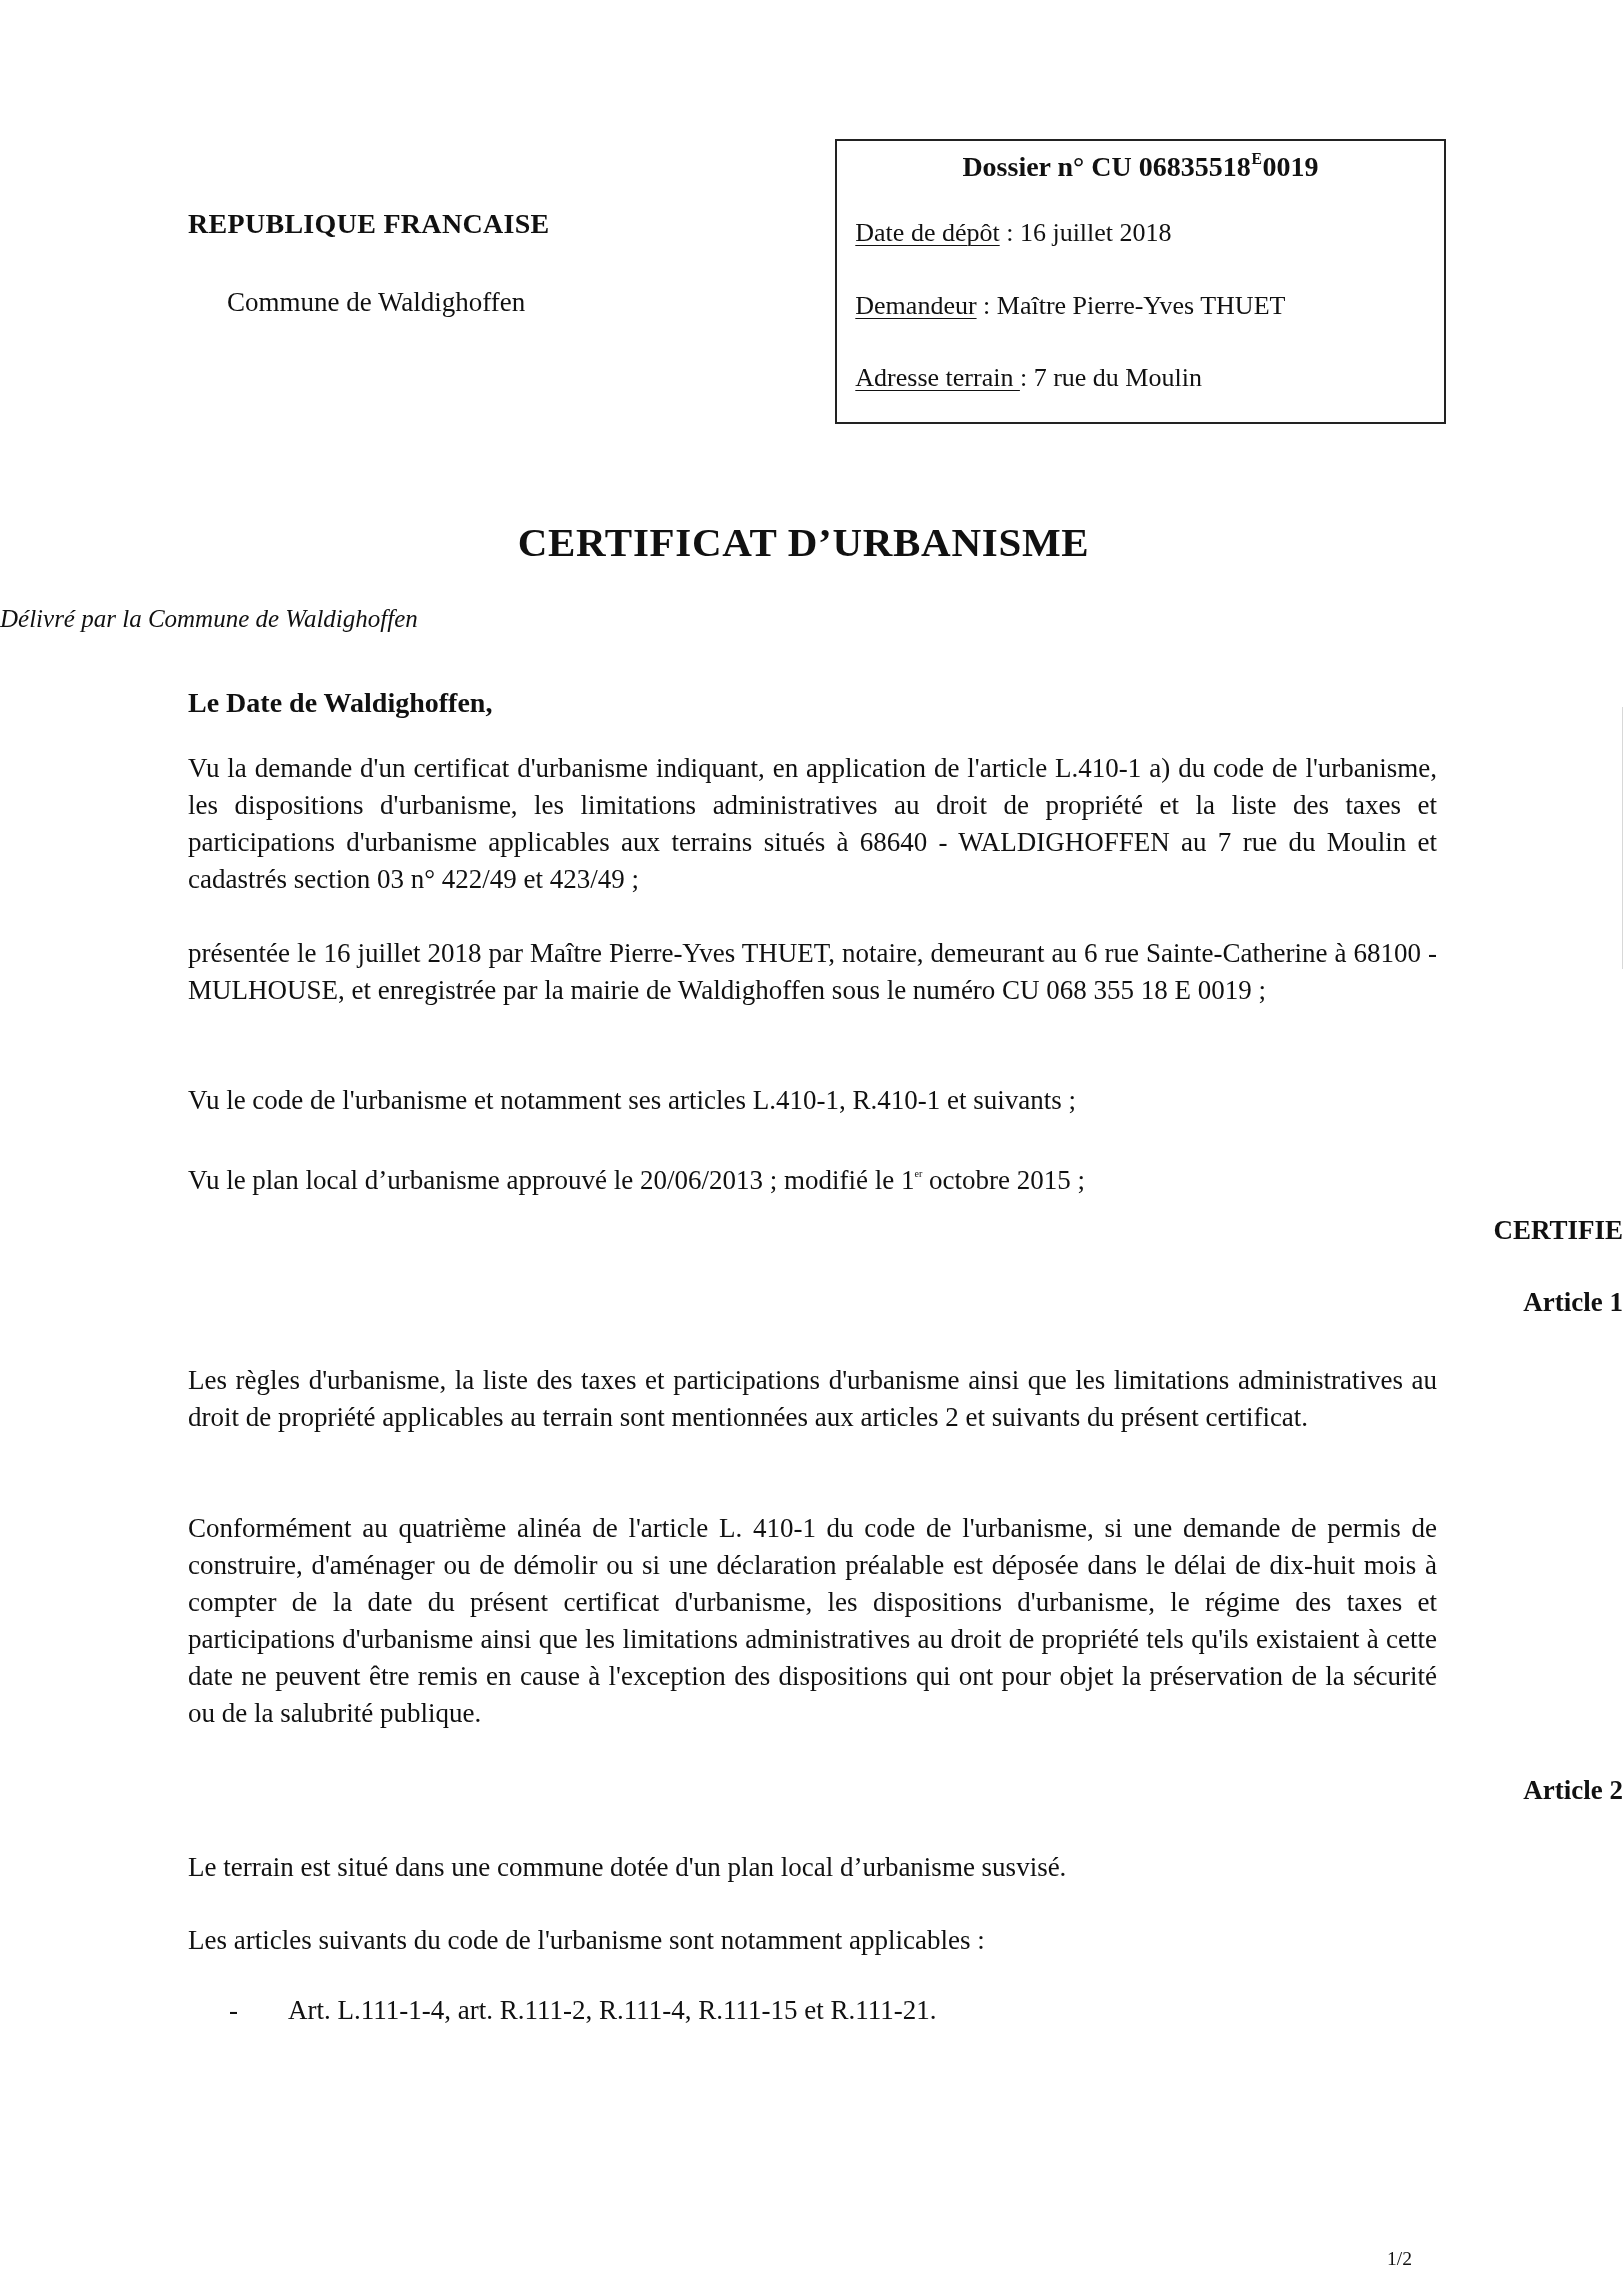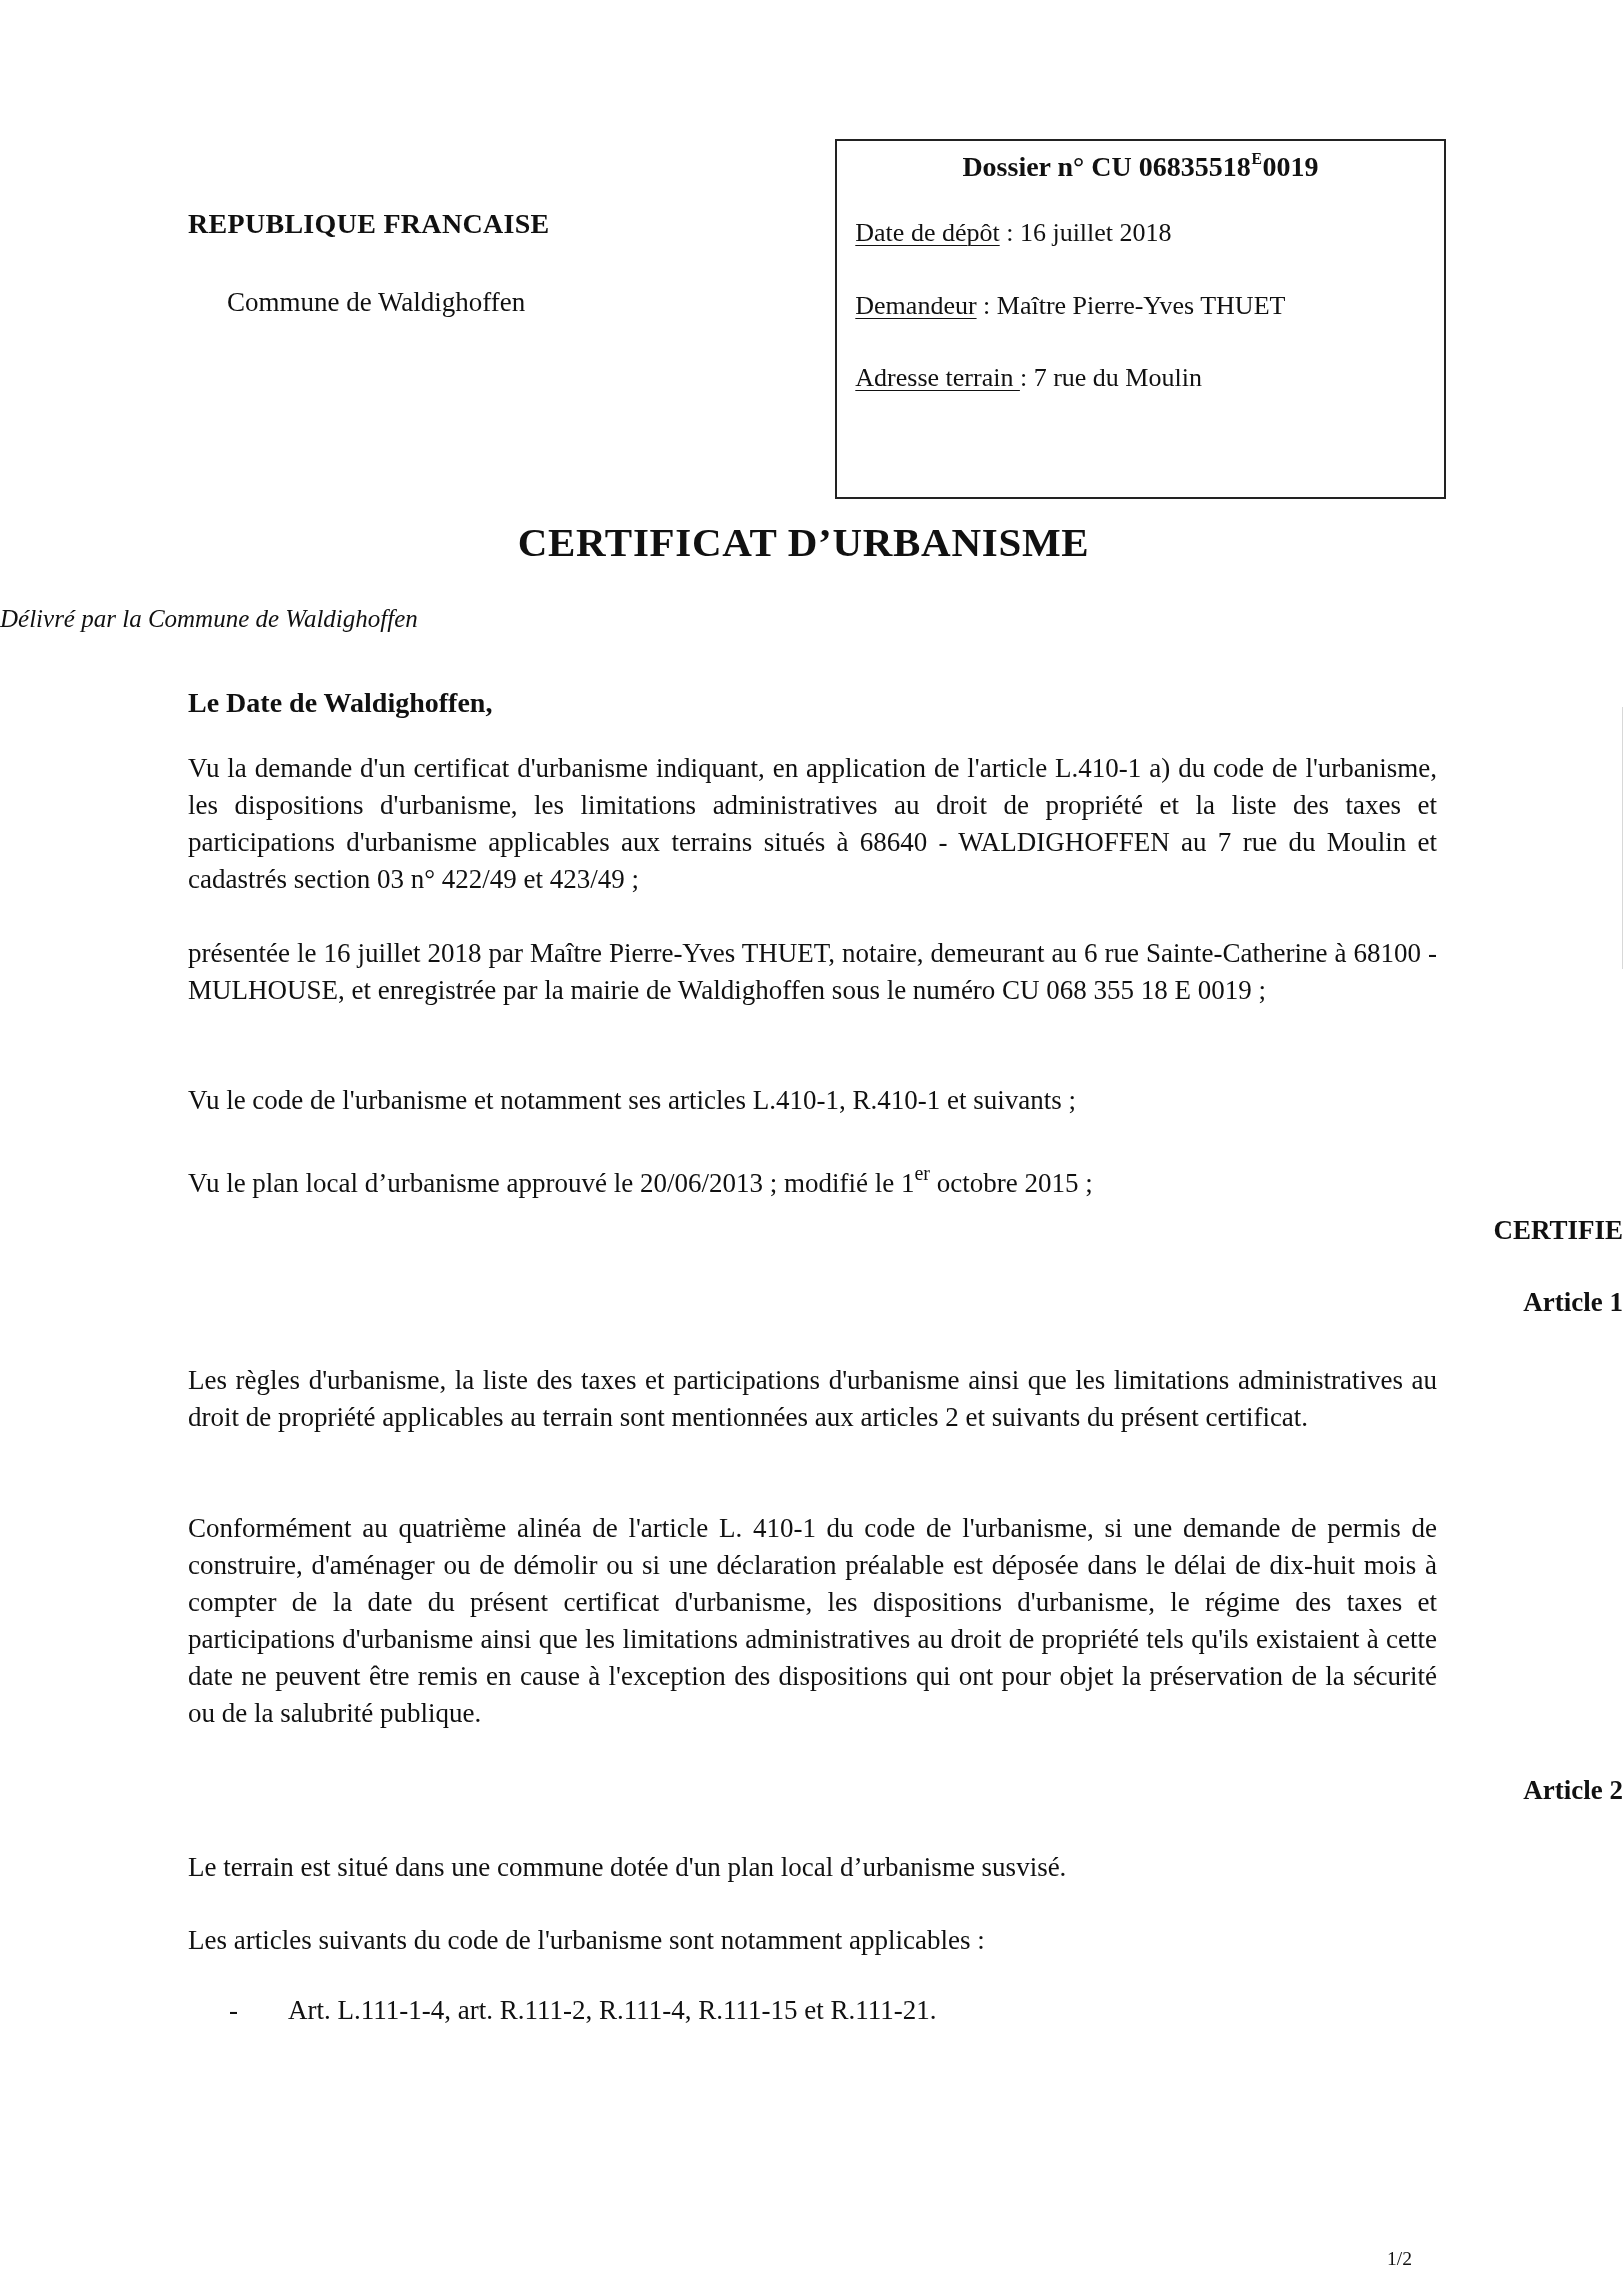--- a/index.html
+++ b/index.html
@@ -7,21 +7,21 @@
     width: 1623px; height: 2295px; position: relative; overflow: hidden;
     font-family: "Liberation Serif", "DejaVu Serif", serif;
     color: #111111;
   }
   .abs { position: absolute; }
   .left-header { left: 188px; top: 208px; }
   .republique { font-weight: bold; font-size: 28px; letter-spacing: 0.3px; }
   .commune { position: absolute; left: 39px; top: 79px; white-space: nowrap; font-size: 27px; }
 
   .dossier-box {
-    left: 835px; top: 139px; width: 611px; height: 360px;
+    left: 835px; top: 139px; width: 611px; height: 285px;
     border: 2px solid #222; box-sizing: border-box;
   }
   .dossier-title {
     position: absolute; top: 9.2px; left: 0; right: 0; text-align: center;
     font-weight: bold; font-size: 28px;
   }
   .dossier-title sup { font-size: 15.7px; vertical-align: 11.8px; margin: 0 0.7px; }
   .box-line { position: absolute; left: 18.3px; font-size: 26px; white-space: nowrap; }
   .box-line .lbl { text-decoration: underline; text-underline-offset: 3.9px; text-decoration-thickness: 1.3px; }
   .bl1 { top: 77px; } .bl2 { top: 150px; } .bl3 { top: 222px; }
@@ -35,21 +35,21 @@
     font-style: italic; font-size: 25px;
   }
   .maire { left: 188px; top: 687px; font-weight: bold; font-size: 28px; }
 
   .body { left: 188px; width: 1249px; font-size: 27px; line-height: 37px; }
   .body p { margin: 0; text-align: justify; }
   .p1 { top: 750px; }
   .p2 { top: 935px; }
   .p3 { top: 1082px; }
   .p4 { top: 1155px; }
-  .p4 sup { font-size: 20px; vertical-align: 11.8px; margin-top: 40px; }
+  .p4 sup { font-size: 10px; vertical-align: 11.8px; margin-top: 40px; }
 
   .center-head { left: 0; width: 1623px; text-align: right; font-weight: bold; font-size: 27px; }
   .certifie { top: 1215px; }
   .art1 { top: 1287px; }
   .p5 { top: 1362px; }
   .p6 { top: 1510px; }
   .art2 { top: 1775px; }
   .p7 { top: 1849px; }
   .p8 { top: 1922px; }
   .list { left: 229px; top: 1995px; font-size: 27px; white-space: nowrap; }

